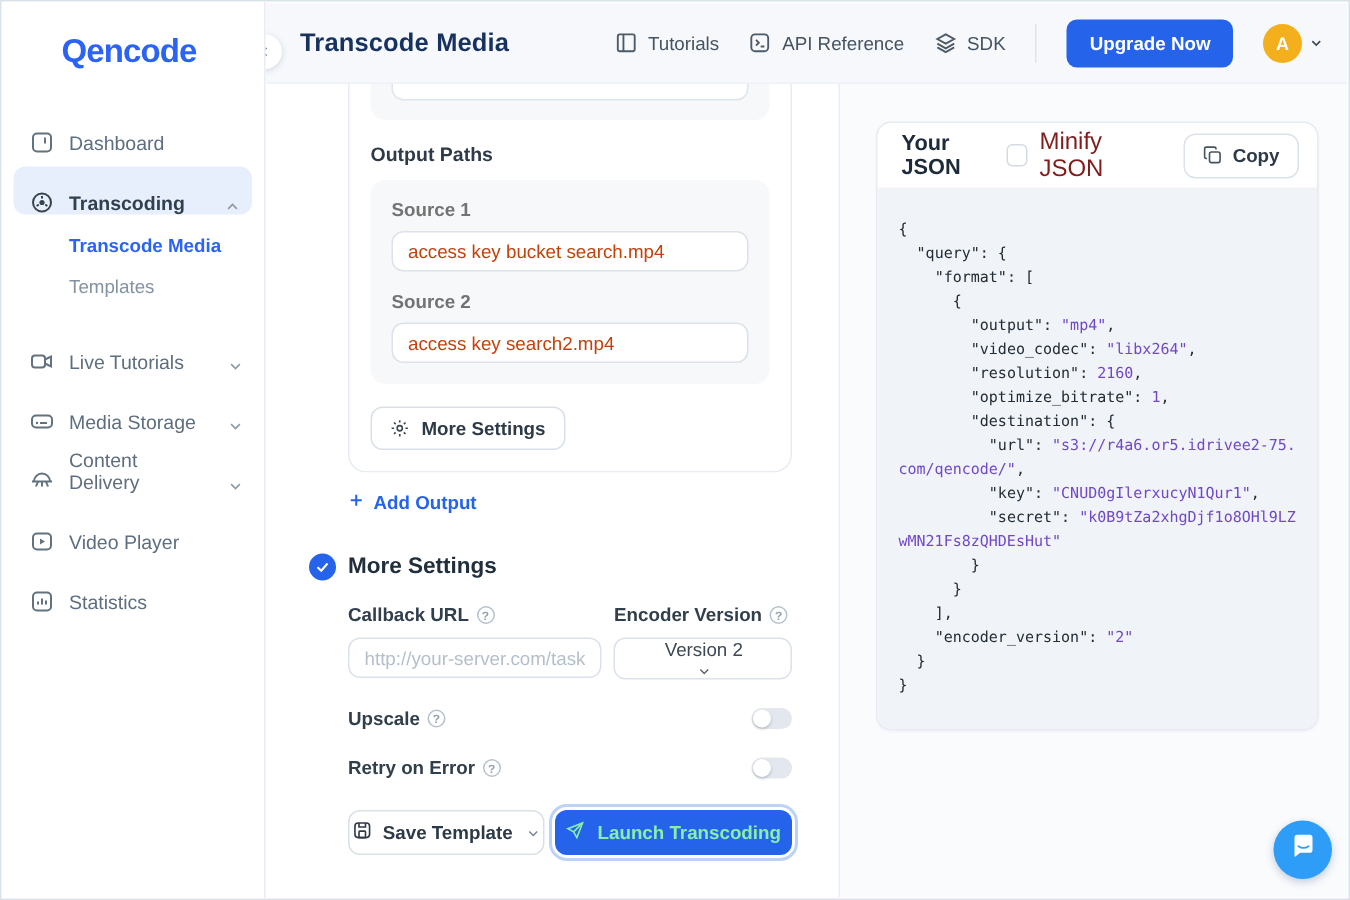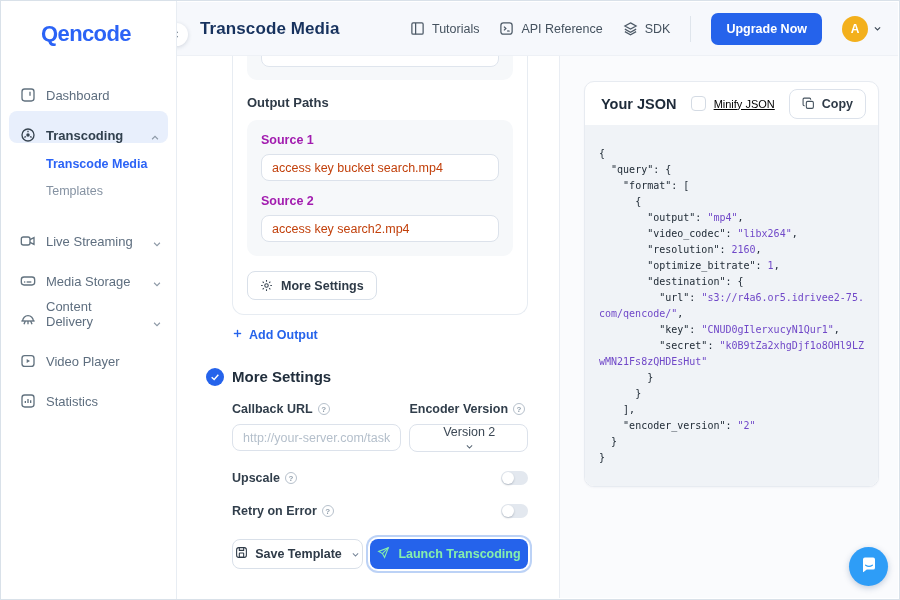--- a/index.html
+++ b/index.html
@@ -38,21 +38,21 @@
   .content { position:absolute; top:55px; left:176px; right:1px; bottom:1px; display:flex;justify-content:space-between; }
   .form-col { width:383px; background:#fff; border-right:1px solid #e9edf3; padding:0 31px 0 55px; overflow:hidden; }
   .json-col { flex:1; background:#fafbfd; padding:25px 19px 0 24px; }
 
   
   .outer-card { border:1px solid #e7ecf2; border-top:none; border-radius:0 0 12px 12px; padding:0 14px 14px; }
   .cropped-card { height:24px; background:#f6f8fa; border-radius:0 0 10px 10px; position:relative; overflow:hidden; }
   .cropped-input { position:absolute; left:14px; right:14px; top:-27px; height:38px; background:#fff; border:1px solid #dfe5ed; border-radius:8px; }
   .section-label { margin:15px 0 10px 0; font-size:13px; font-weight:700; color:#2e3a47; }
   .sources-card { background:#f6f8fa; border-radius:10px; padding:13px 14px 14px; }
-  .field-label { font-size:12.5px; font-weight:700; color:#a21caf; margin-bottom:7px; }
+  .field-label { font-size:12.5px; font-weight:700; color:#737373; margin-bottom:7px; }
   .text-input { width:100%; height:27px; border:1px solid #dce2eb; border-radius:8px; background:#fff; font-family:inherit; font-size:12.5px; color:#c2410c; padding:0 10px; outline:none; }
   .text-input::placeholder { color:#b4bfcb; }
   .src-group + .src-group { margin-top:13px; }
   .more-settings-btn { margin-top:15px; display:inline-flex; align-items:center; gap:8px; height:29px; padding:0 12px; background:#fff; border:1px solid #d9e0e9; border-radius:8px; font-family:inherit; font-size:12.5px; font-weight:700; color:#2e3a47; cursor:pointer; }
   .more-settings-btn .bicon { color:#3a4754; display:flex; }
   .add-output { margin-top:13px; display:inline-flex; align-items:center; gap:6px; color:#2563eb; font-size:12.5px; font-weight:700; cursor:pointer; }
   .ms-heading { margin-top:25px; position:relative; font-size:15px; font-weight:700; color:#212e3c; }
   .check-circle { position:absolute; left:-26px; top:0px; width:18px; height:18px; border-radius:50%; background:#2563eb; color:#fff; display:flex; align-items:center; justify-content:center; }
   .two-col { display:flex; gap:8px; margin-top:17px; }
   .fcol-a { width:170px; } .fcol-b { width:119px; }
@@ -68,21 +68,21 @@
   .save-btn { flex:0 0 131px; height:30px; background:#fff; border:1px solid #d9e0e9; border-radius:8px; display:inline-flex; align-items:center; justify-content:center; gap:7px; font-family:inherit; font-size:12.5px; font-weight:700; color:#2e3a47; cursor:pointer; }
   .save-btn .chev { color:#78879a; display:flex; margin-left:2px; }
   .launch-btn { flex:1; height:30px; background:#2563eb; border:none; border-radius:8px; display:inline-flex; align-items:center; justify-content:center; gap:8px; font-family:inherit; font-size:12.5px; font-weight:700; color:#86efac; cursor:pointer; box-shadow:0 0 0 2px #fff, 0 0 0 4px #bcd2f6; }
 
   
   .json-card { background:#fff; border:1px solid #e7ebf1; border-radius:10px; overflow:hidden; box-shadow:0 1px 2px rgba(40,60,90,.04); }
   .json-header { height:43px; display:flex; align-items:center; padding:0 12px 0 16px; }
   .json-title { font-size:14.5px; font-weight:700; color:#1d2a39; }
   .minify-group { margin-left:auto; display:flex; align-items:center; gap:8px; cursor:pointer; }
   .checkbox { width:15px; height:15px; border:1px solid #d4dbe4; border-radius:4px; background:#fff; }
-  .minify-label { font-size:11px; color:#000000;text-decoration:underline; }
+  .minify-label { font-size:16px; color:#7f1d1d; }
   .copy-btn { margin-left:14px; height:30px; padding:0 12px; background:#fff; border:1px solid #dce2eb; border-radius:8px; display:inline-flex; align-items:center; gap:7px; font-family:inherit; font-size:12.5px; font-weight:700; color:#2e3a47; cursor:pointer; }
   .copy-btn .bicon { color:#46535f; display:flex; }
   .json-code { background:#f0f3f7; padding:21px 13px 20px 14px; font-family:"DejaVu Sans Mono", monospace; font-size:10px; line-height:16px; color:#212c37; white-space:pre-wrap; word-break:break-all; min-height:305px; }
   .json-code .tk { color:#212c37; }
   .json-code .tv { color:#7048c8; }
 
   
   .chat-fab { position:absolute; right:11px; bottom:13px; width:39px; height:39px; border-radius:50%; background:#2e9df7; display:flex; align-items:center; justify-content:center; box-shadow:0 2px 6px rgba(20,60,120,.25); cursor:pointer; z-index:5; }
 </style>
 </head>
@@ -127,21 +127,21 @@
         <div class="sub-item">Templates</div>
       </div>
 
       <div class="nav-item">
         <span class="nicon">
           <svg width="16" height="16" viewBox="0 0 24 24" fill="none" stroke="currentColor" stroke-width="2">
               <rect x="2" y="6" width="13" height="12" rx="3"></rect>
               <path d="M15 10l6-3v10l-6-3"></path>
             </svg>
         </span>
-        <span>Live Streaming</span>
+        <span>Live Tutorials</span>
         <span class="chev">
           <svg width="10" height="10" viewBox="0 0 24 24" fill="none" stroke="currentColor" stroke-width="2.6">
               <polyline points="5,9 12,16 19,9"></polyline>
             </svg>
         </span>
       </div>
 
       <div class="nav-item">
         <span class="nicon">
           <svg width="16" height="16" viewBox="0 0 24 24" fill="none" stroke="currentColor" stroke-width="2">

